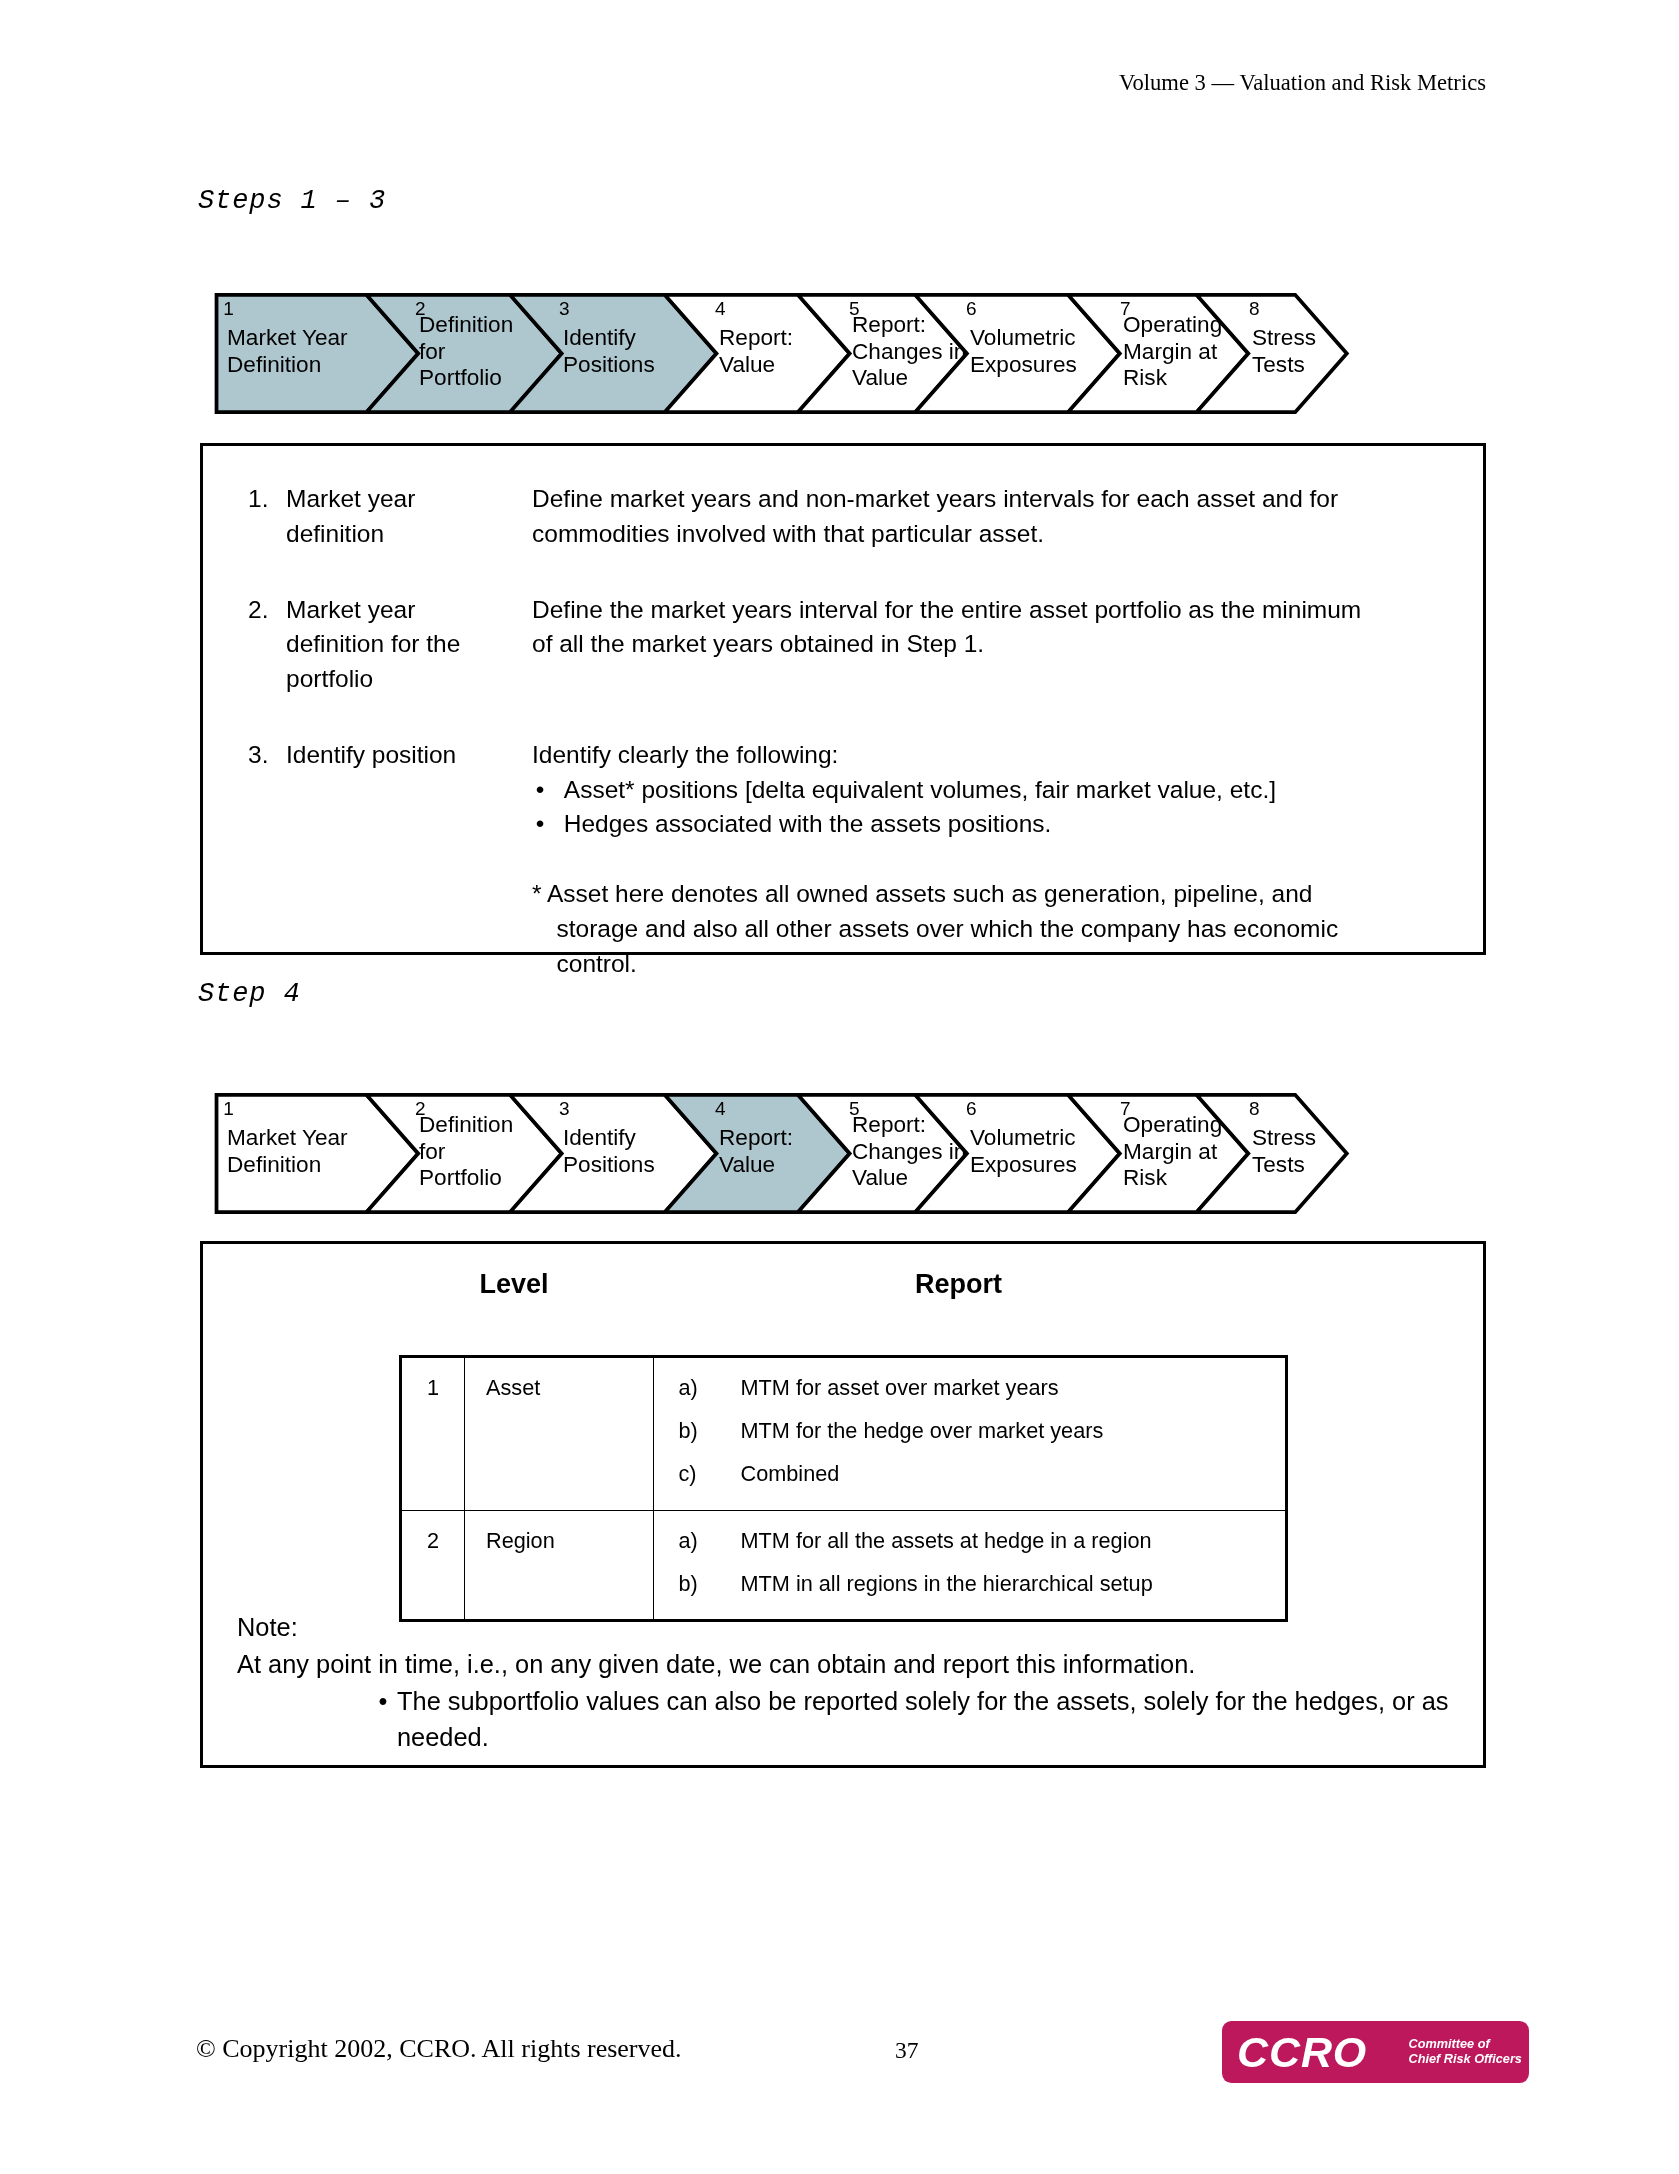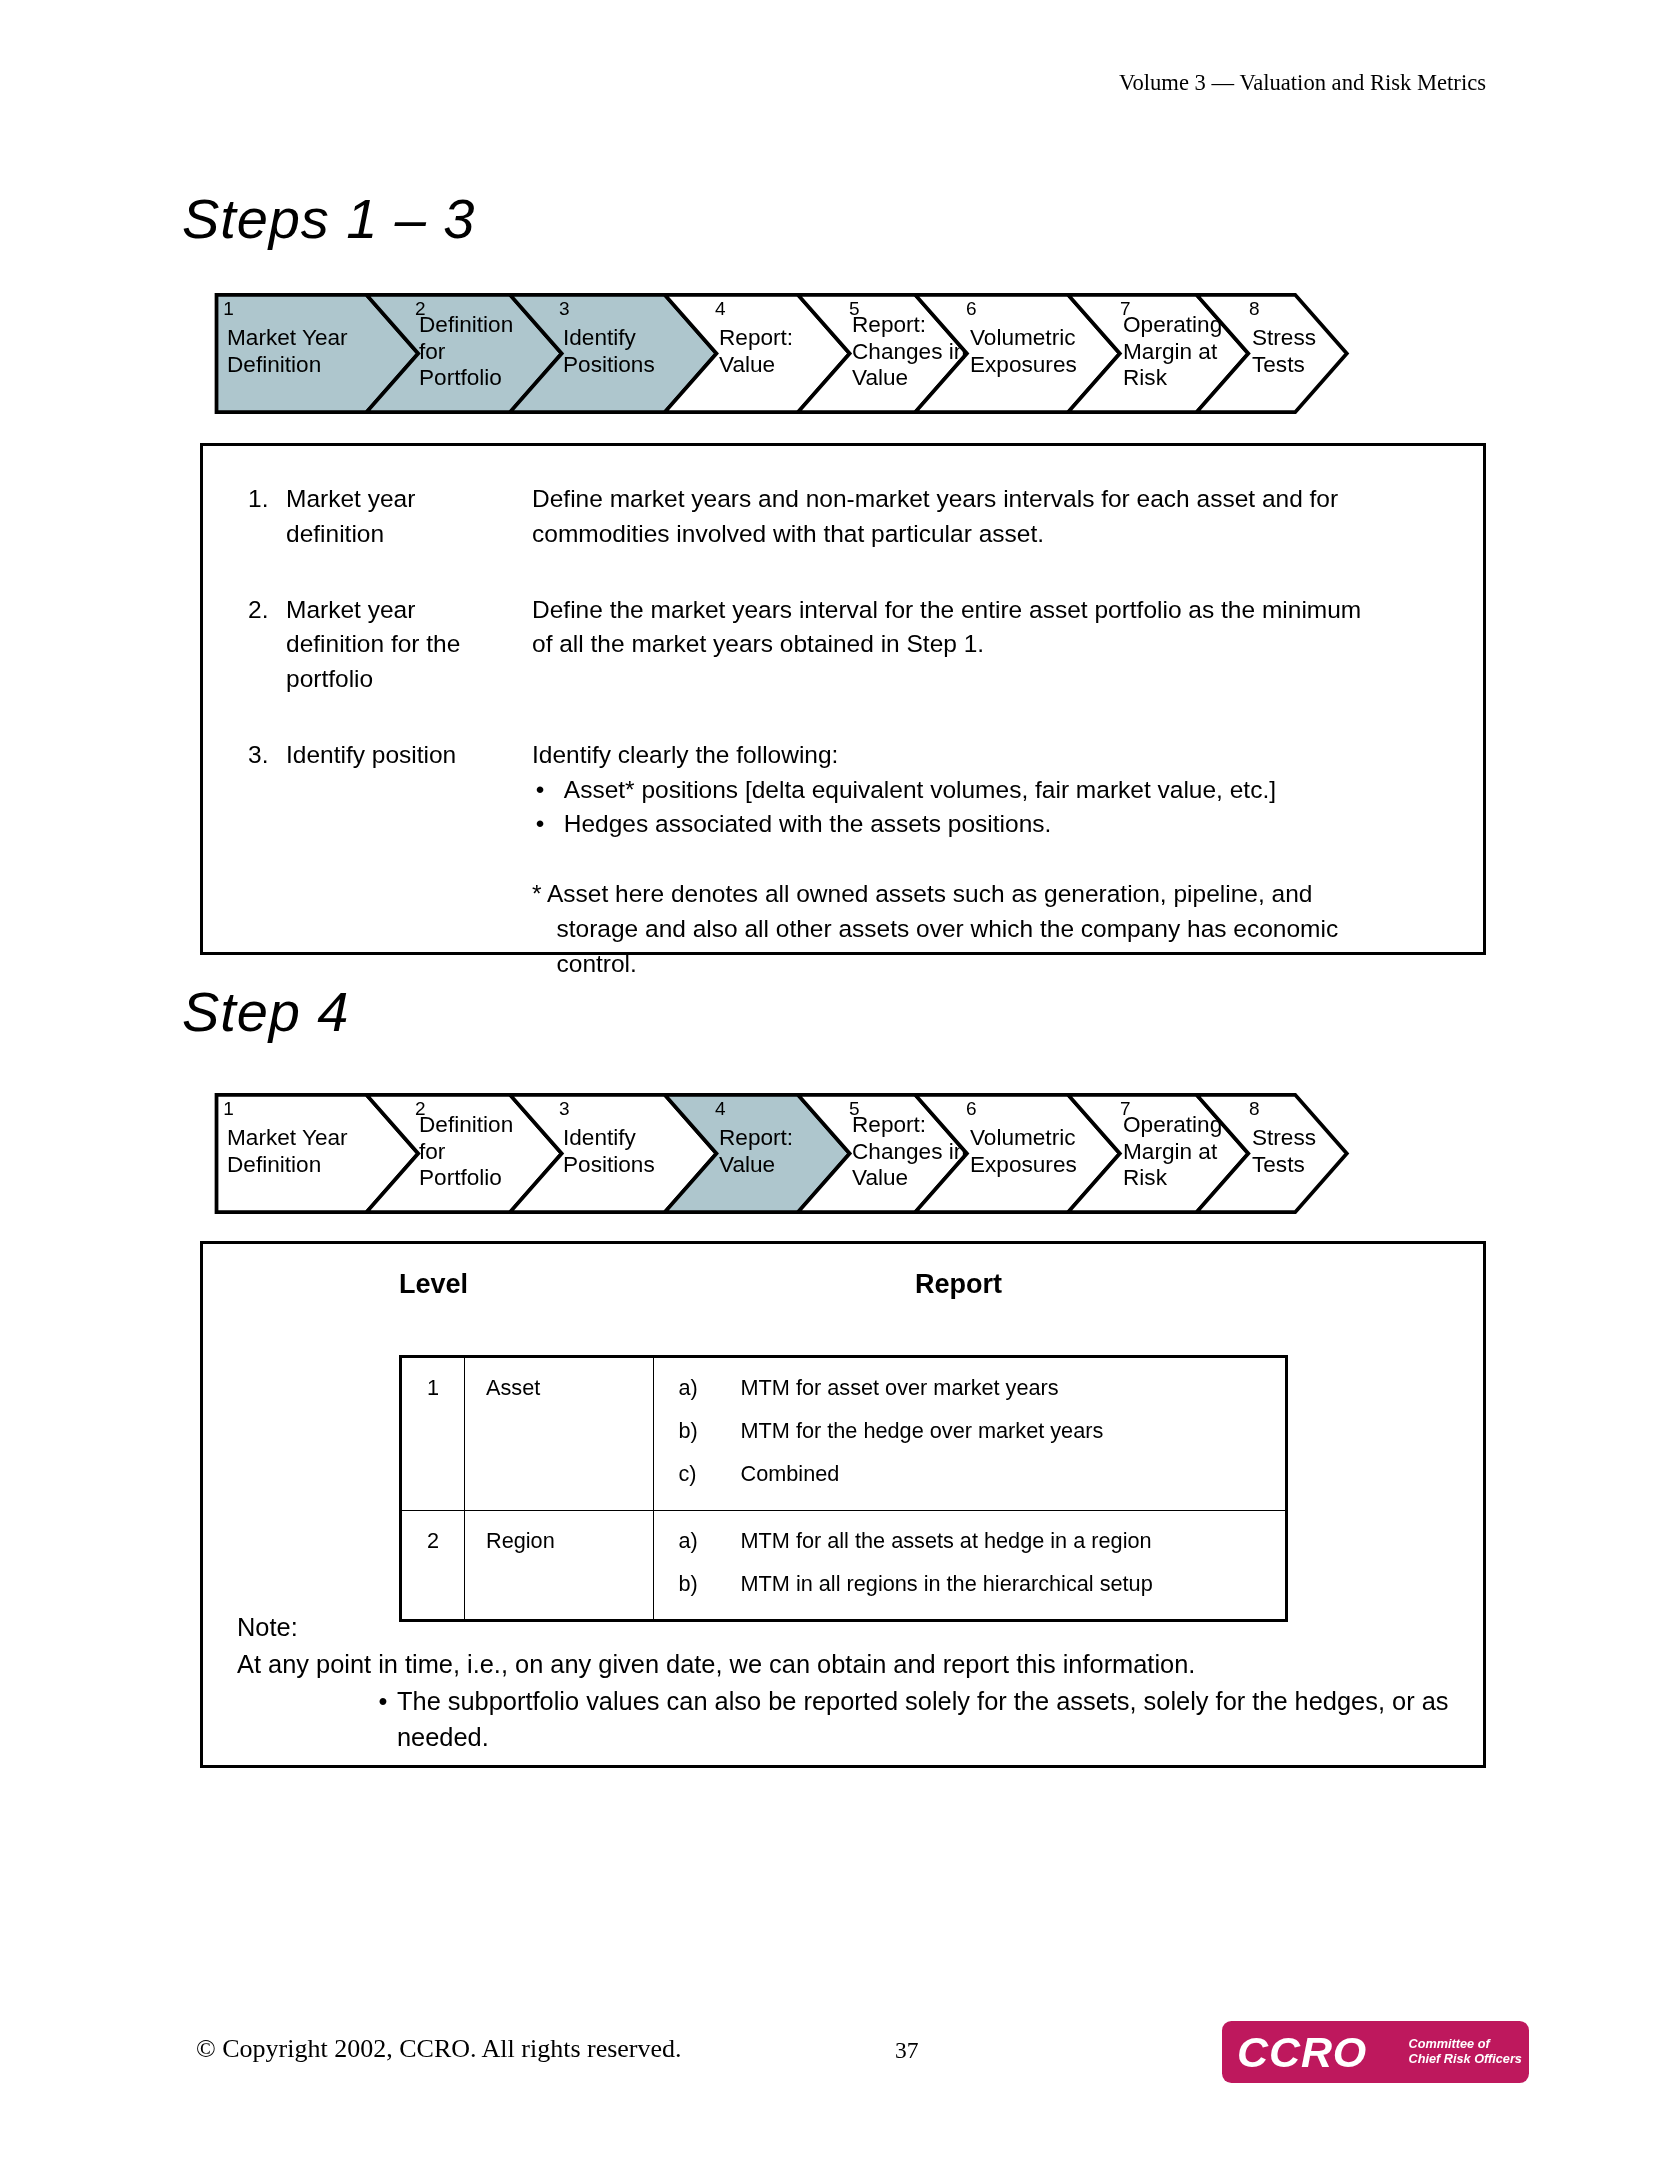--- a/index.html
+++ b/index.html
@@ -7,22 +7,22 @@
     width:1680px;height:2174px;position:relative;background:#ffffff;
     font-family:"Liberation Sans",sans-serif;color:#000;
   }
   
   .header-title{
     position:absolute;top:70px;right:194px;
     font-family:"Liberation Serif",serif;font-size:22.6px;
   }
   
   .sec-heading{
-    position:absolute;left:182px;
-    font-family:Liberation Sans, sans-serif;font-style:italic;font-size:56px;
+    position:absolute;left:198px;
+    font-family:Liberation Mono, monospace;font-style:italic;font-size:27px;
     letter-spacing:0.9px;
   }
   #h-steps13{top:186px;}
   #h-step4{top:979px;}
   
   .flow{position:absolute;left:212px;width:1144px;height:121px;}
   #flow1{top:293px;}
   #flow2{top:1093px;}
   .flow svg{position:absolute;left:0;top:0;overflow:visible;}
   .seg-num{
@@ -42,21 +42,21 @@
   .term{width:284px;flex:none;display:flex;line-height:1.42;}
   .tnum{width:38px;flex:none;}
   .ttext{width:217px;}
   .desc{line-height:1.42;max-width:838px;}
   .bullet{padding-left:28px;text-indent:-28px;}
   .bullet .bdot{display:inline-block;width:28px;text-indent:0;text-align:left;padding-left:3.8px;}
   .footnote{margin-top:35px;max-width:796px;padding-left:24.5px;text-indent:-24.5px;}
   
   #box2{top:1241px;height:527px;}
   .tbl-hdr{position:absolute;top:24.5px;font-size:27px;font-weight:bold;}
-  #hdr-level{left:196px;width:230px;text-align:left;}
+  #hdr-level{left:196px;width:230px;text-align:center;}
   #hdr-report{left:426px;width:659px;text-align:center;}
   .inner-table{
     position:absolute;left:196px;top:111px;width:889px;
     border-collapse:collapse;border:3.8px solid #000;
   }
   .inner-table td{
     border:1.9px solid #000;vertical-align:top;font-size:21.7px;padding-top:17px;
   }
   td.c-num{width:60px;text-align:center;padding-bottom:9.4px;}
   td.c-name{width:166px;padding-left:21px;padding-bottom:9.4px;margin-left:16px;}

